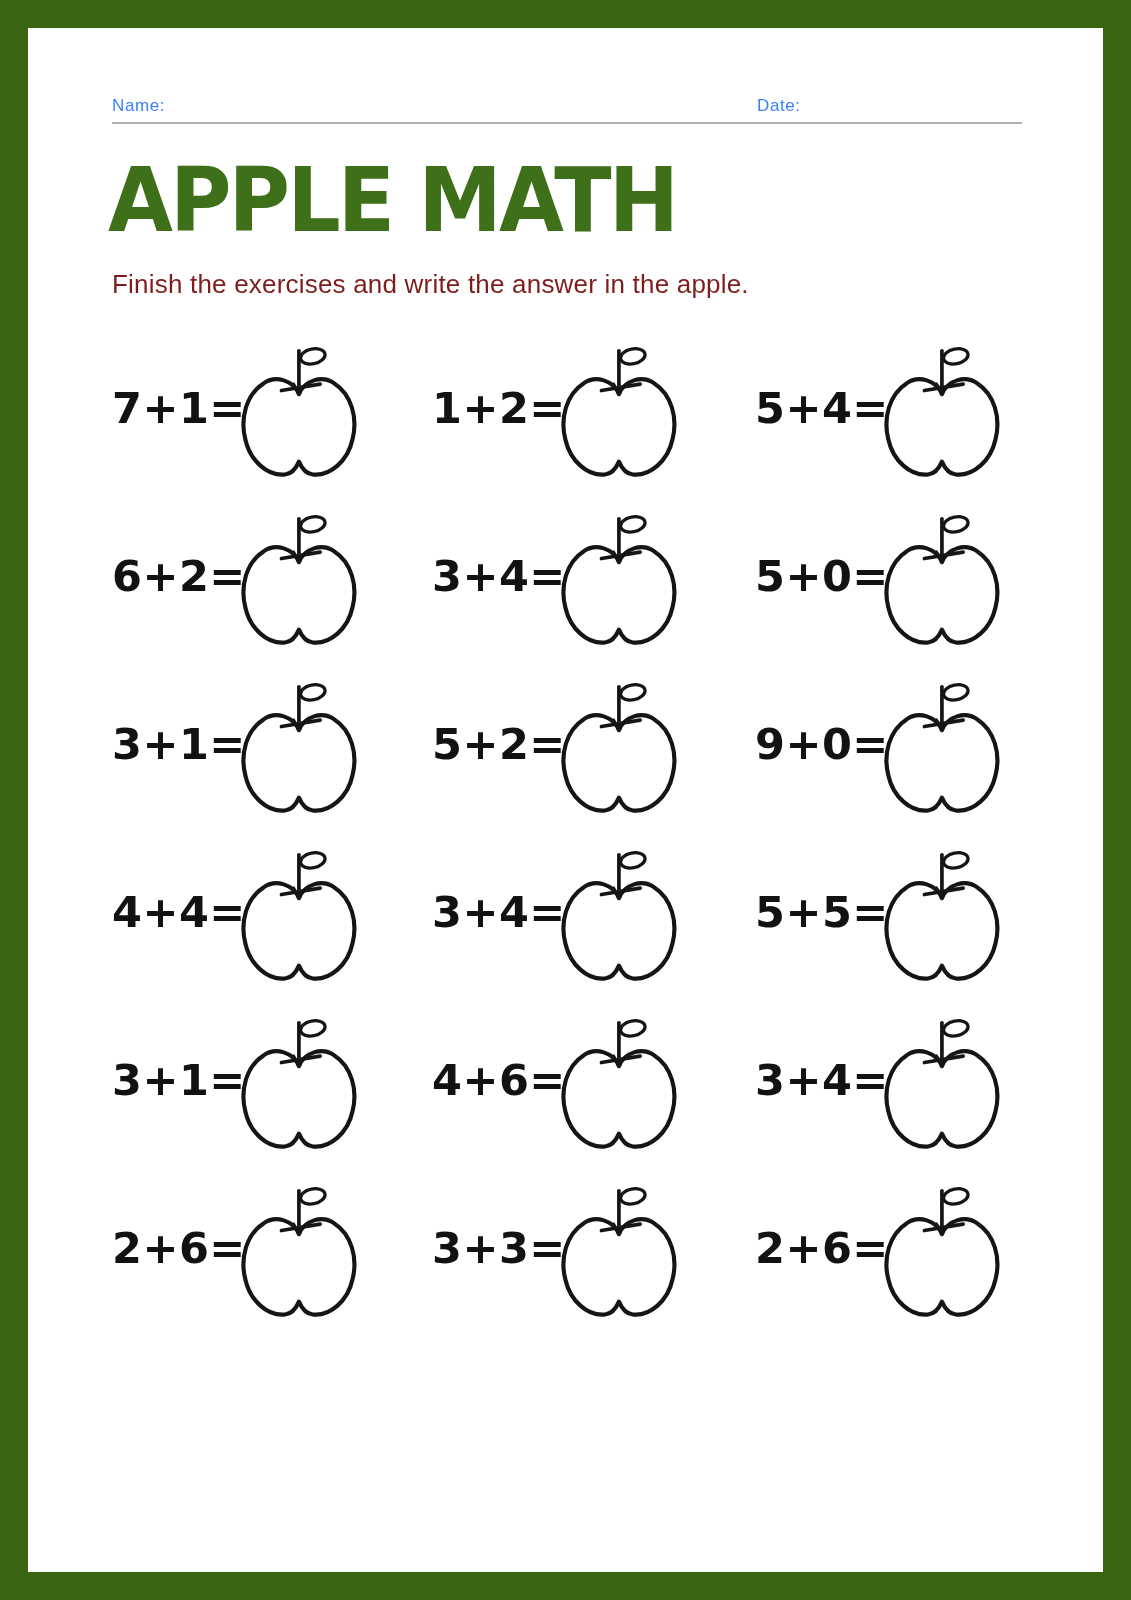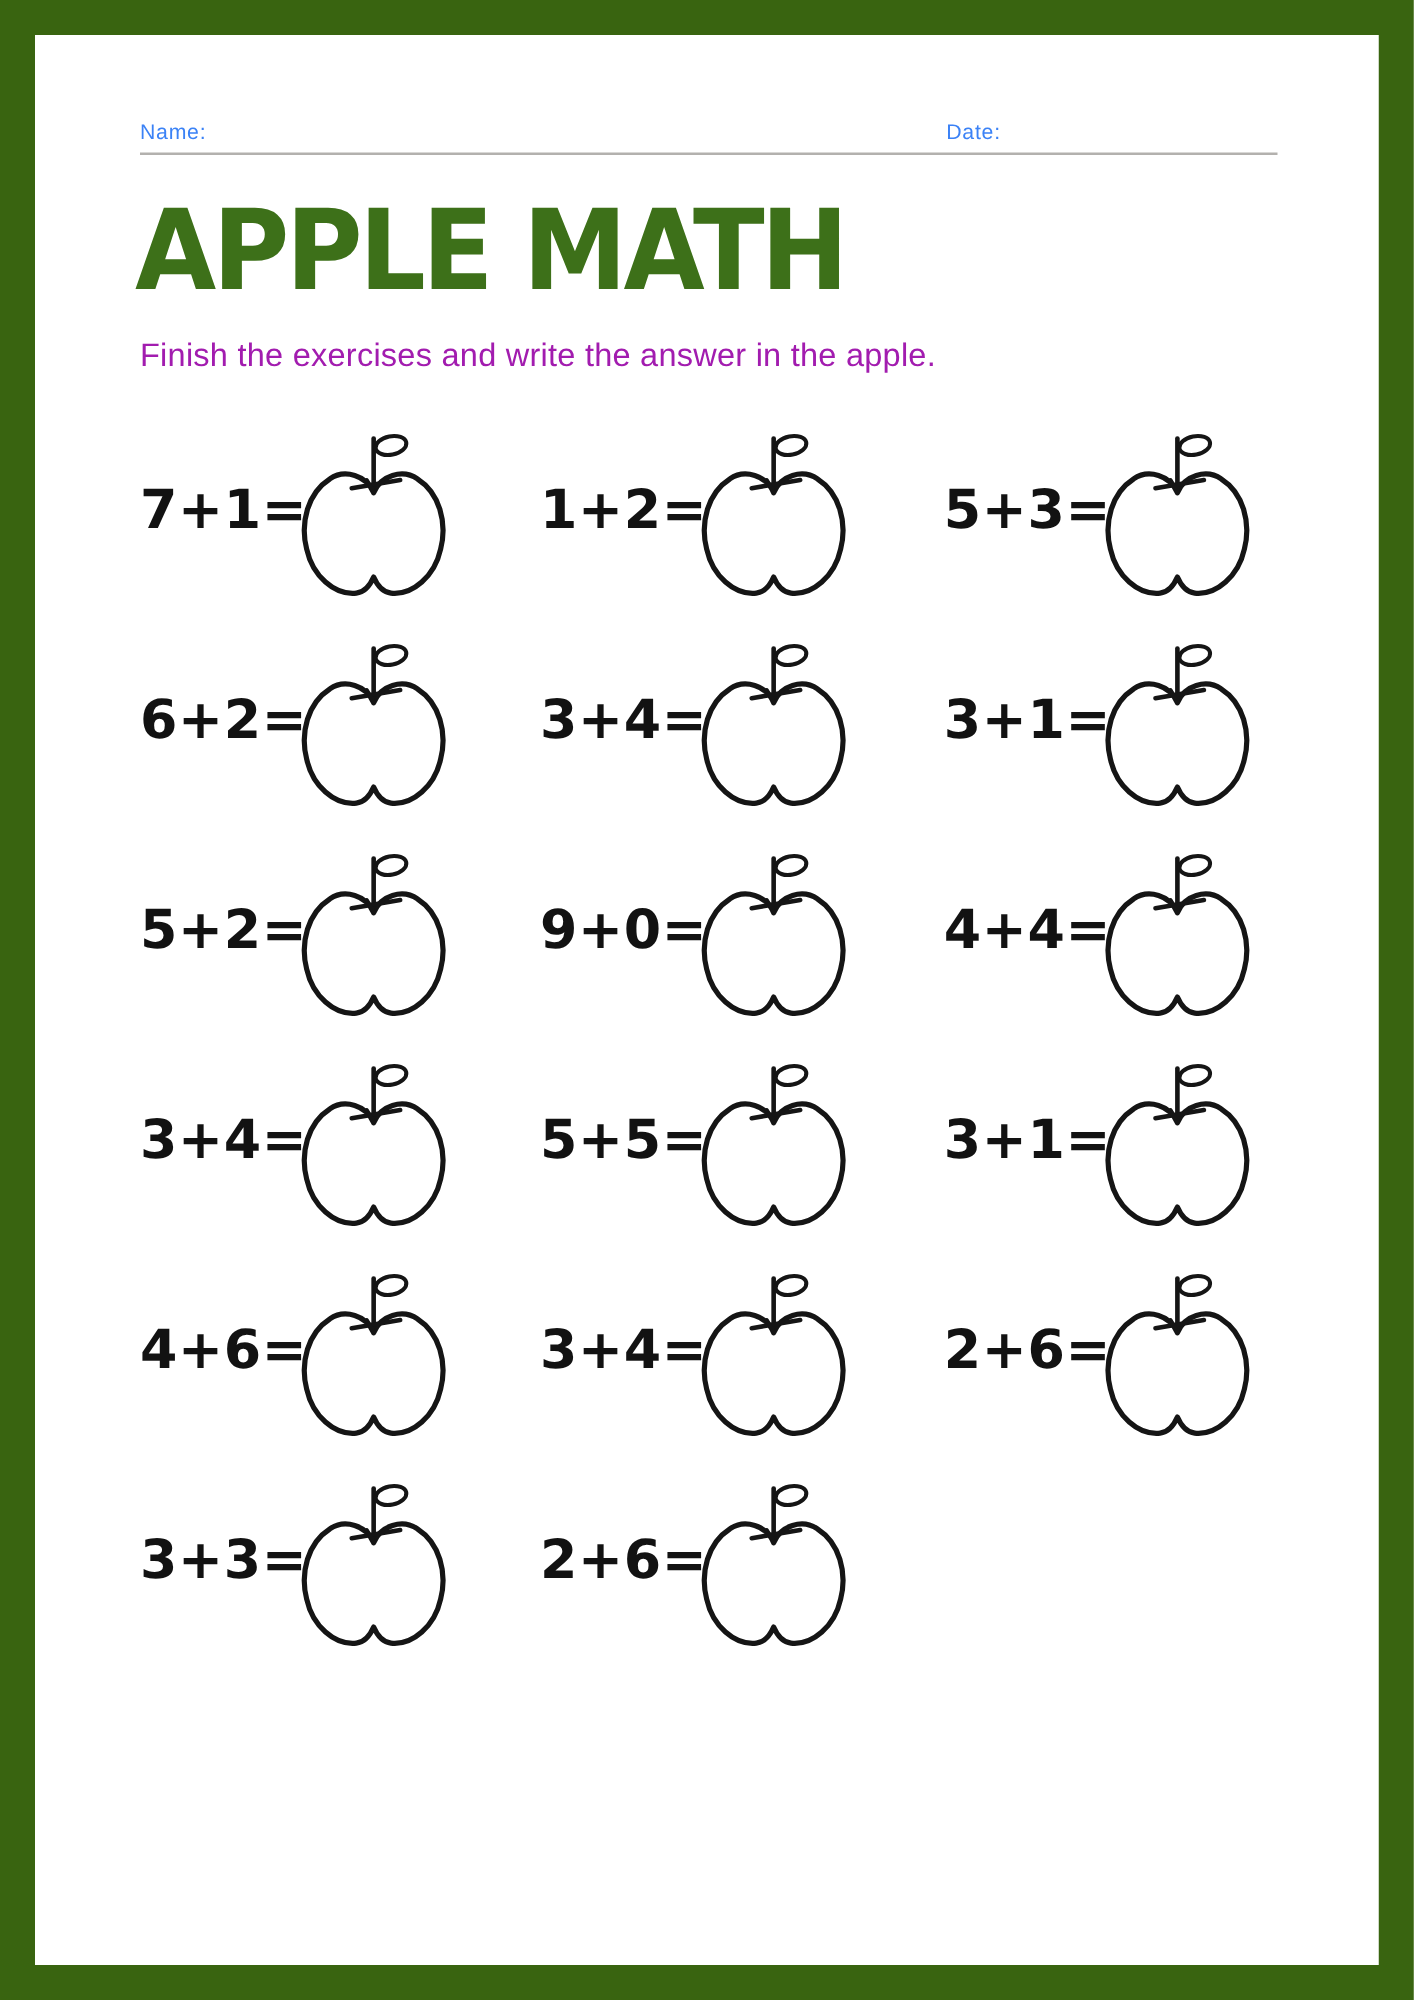--- a/index.html
+++ b/index.html
@@ -29,21 +29,21 @@
     position:absolute;left:80px;top:128px;
     font-family:"DejaVu Sans",sans-serif;
     font-size:84px;font-weight:bold;letter-spacing:-3px;
     color:var(--title-green,#3d7019);
     line-height:1.0;
     transform:scaleY(1.06);transform-origin:top left;
     white-space:nowrap;
   }
   .subtitle{
     position:absolute;left:84px;top:241px;
-    font-size:26px;color:#a21caf;letter-spacing:.2px;
+    font-size:26px;color:#7f1d1d;letter-spacing:.2px;
     white-space:nowrap;
   }
   
   .grid{
     position:absolute;left:84px;top:296px;width:968px;
     display:grid;
     grid-template-columns:320px 323px 325px;
     grid-auto-rows:168px;
   }
   .cell{position:relative;text-decoration:underline;}
@@ -93,39 +93,45 @@
           <use href="#apple-sym"></use>
         </svg>
     </div>
     <div class="cell">
       <span class="eq">1+2=</span>
       <svg class="apple">
           <use href="#apple-sym"></use>
         </svg>
     </div>
     <div class="cell">
-      <span class="eq">5+3=</span>
+      <span class="eq">5+4=</span>
       <svg class="apple">
           <use href="#apple-sym"></use>
         </svg>
     </div>
 
     <div class="cell">
       <span class="eq">6+2=</span>
       <svg class="apple">
           <use href="#apple-sym"></use>
         </svg>
     </div>
     <div class="cell">
       <span class="eq">3+4=</span>
       <svg class="apple">
           <use href="#apple-sym"></use>
         </svg>
     </div>
 
+    <div class="cell">
+      <span class="eq">5+0=</span>
+      <svg class="apple">
+          <use href="#apple-sym"></use>
+        </svg>
+    </div>
     <div class="cell">
       <span class="eq">3+1=</span>
       <svg class="apple">
           <use href="#apple-sym"></use>
         </svg>
     </div>
     <div class="cell">
       <span class="eq">5+2=</span>
       <svg class="apple">
           <use href="#apple-sym"></use>

